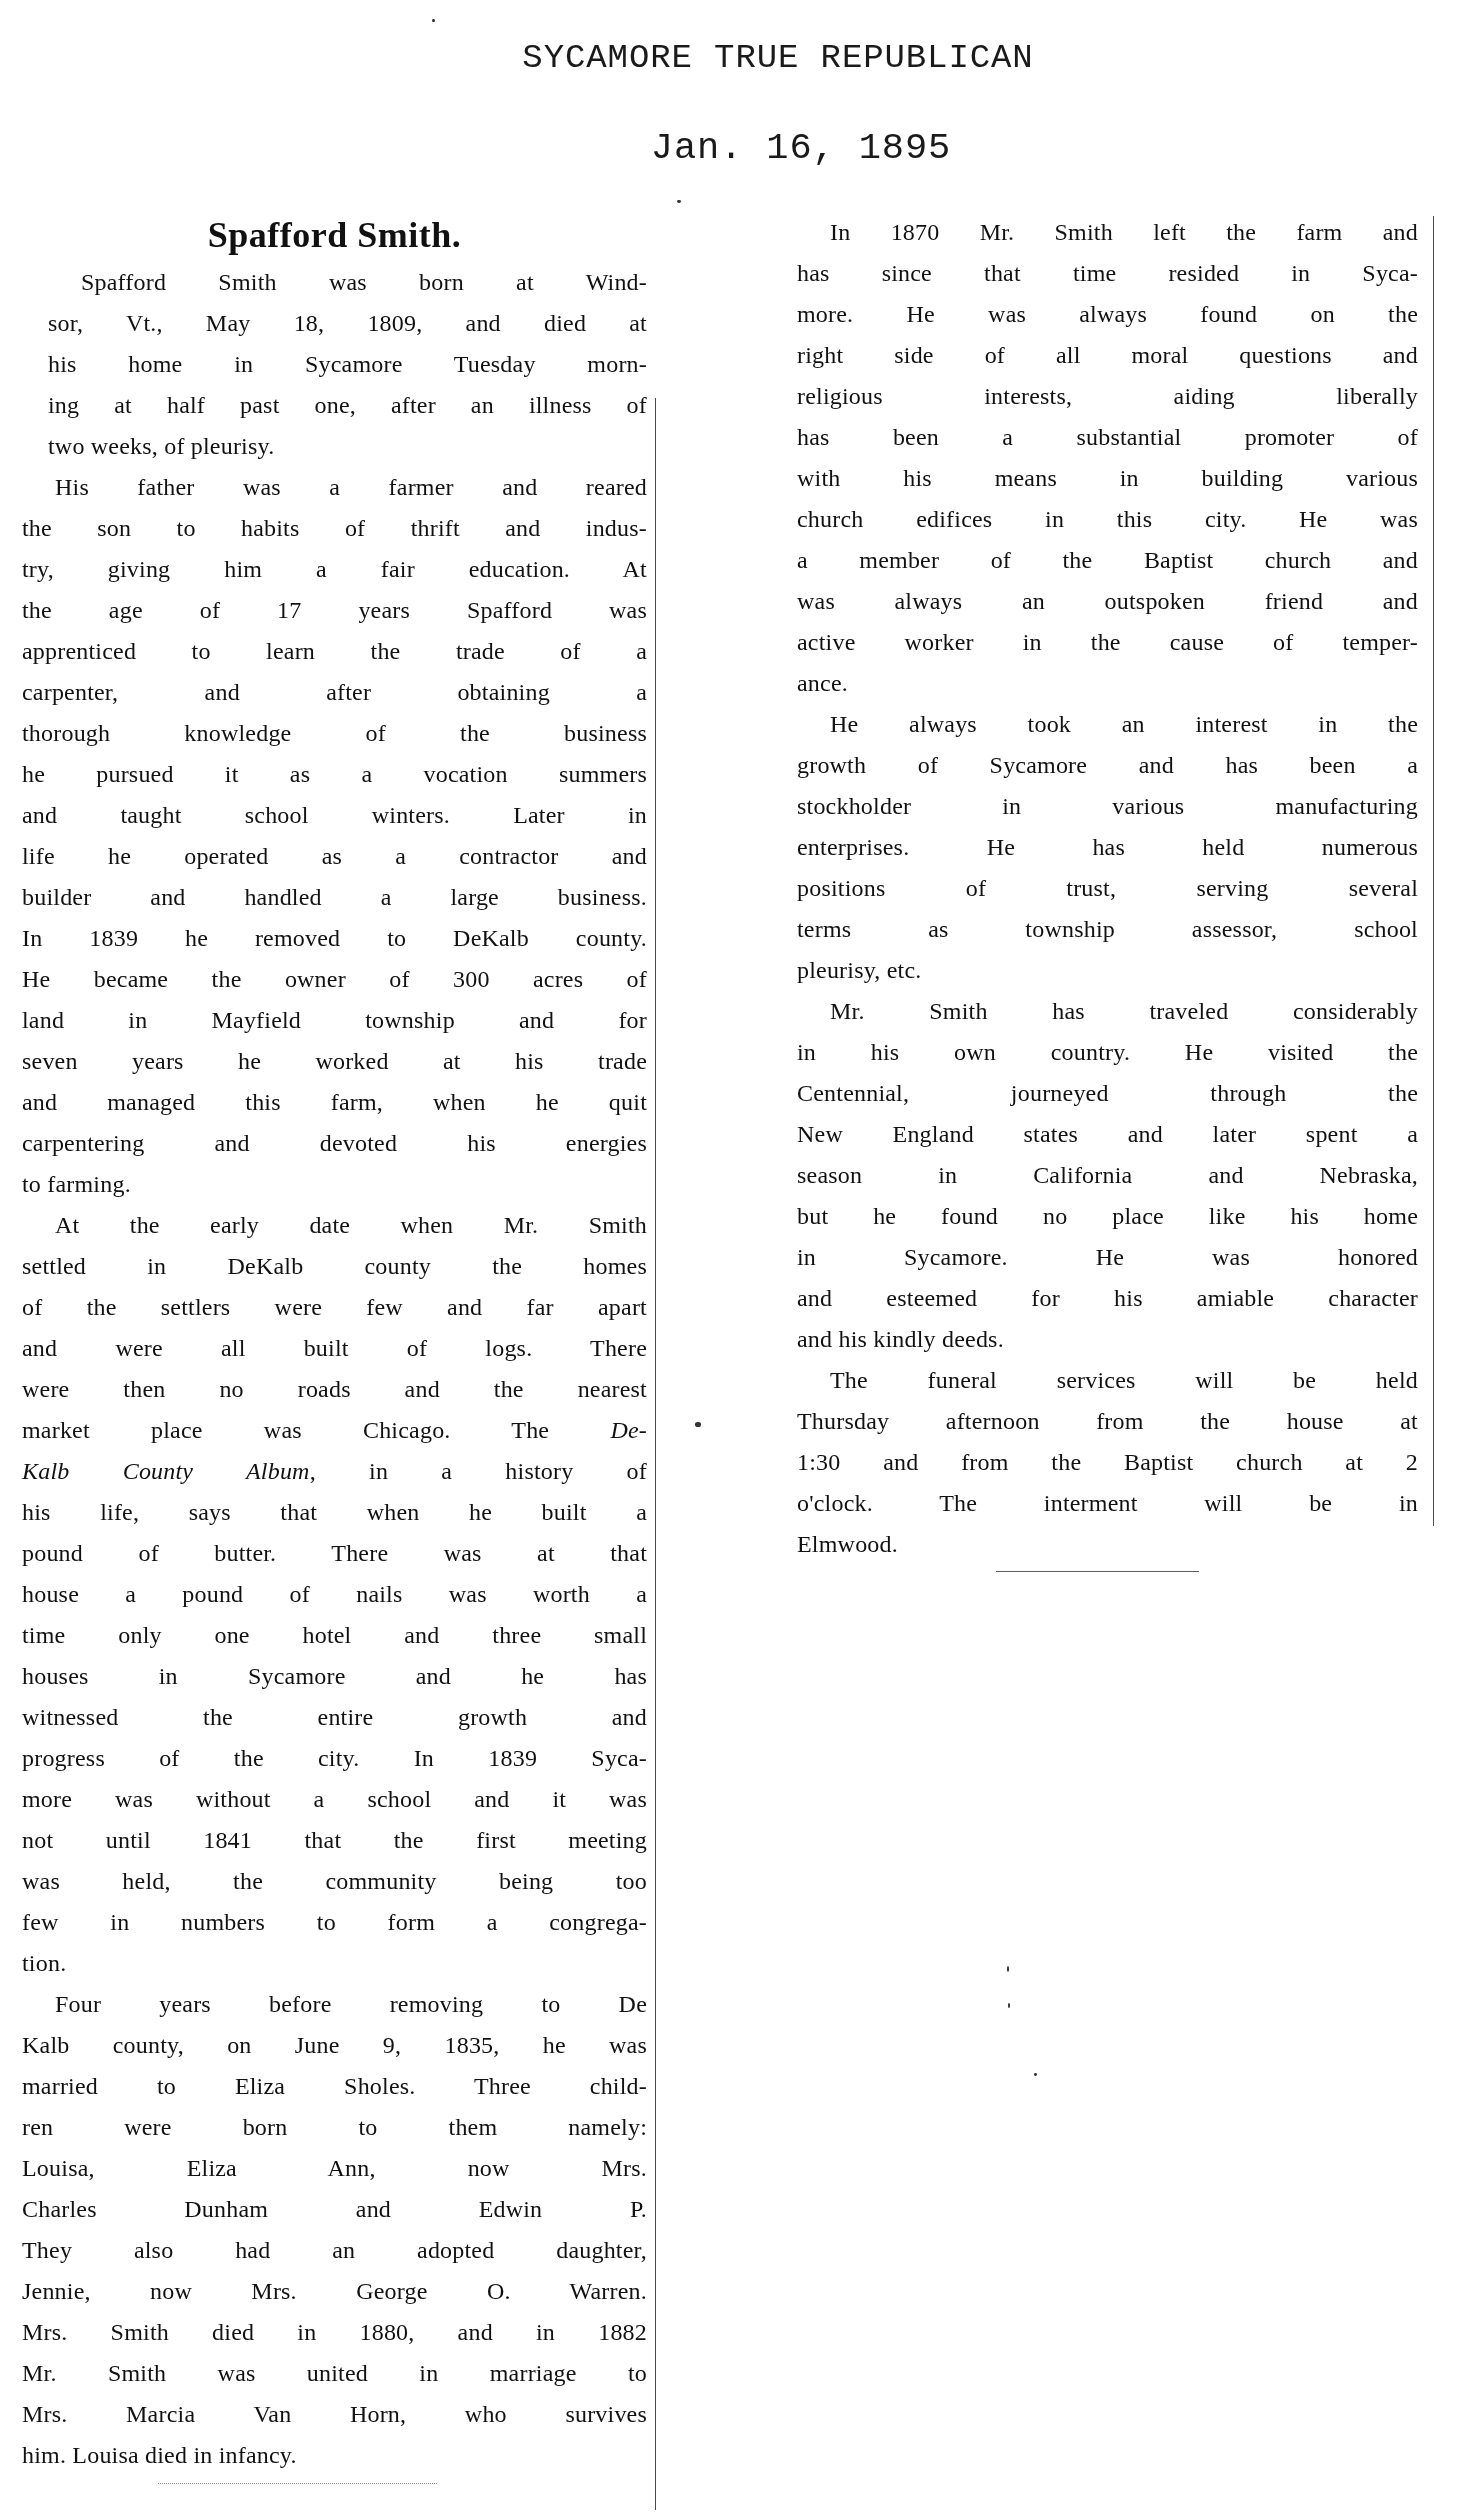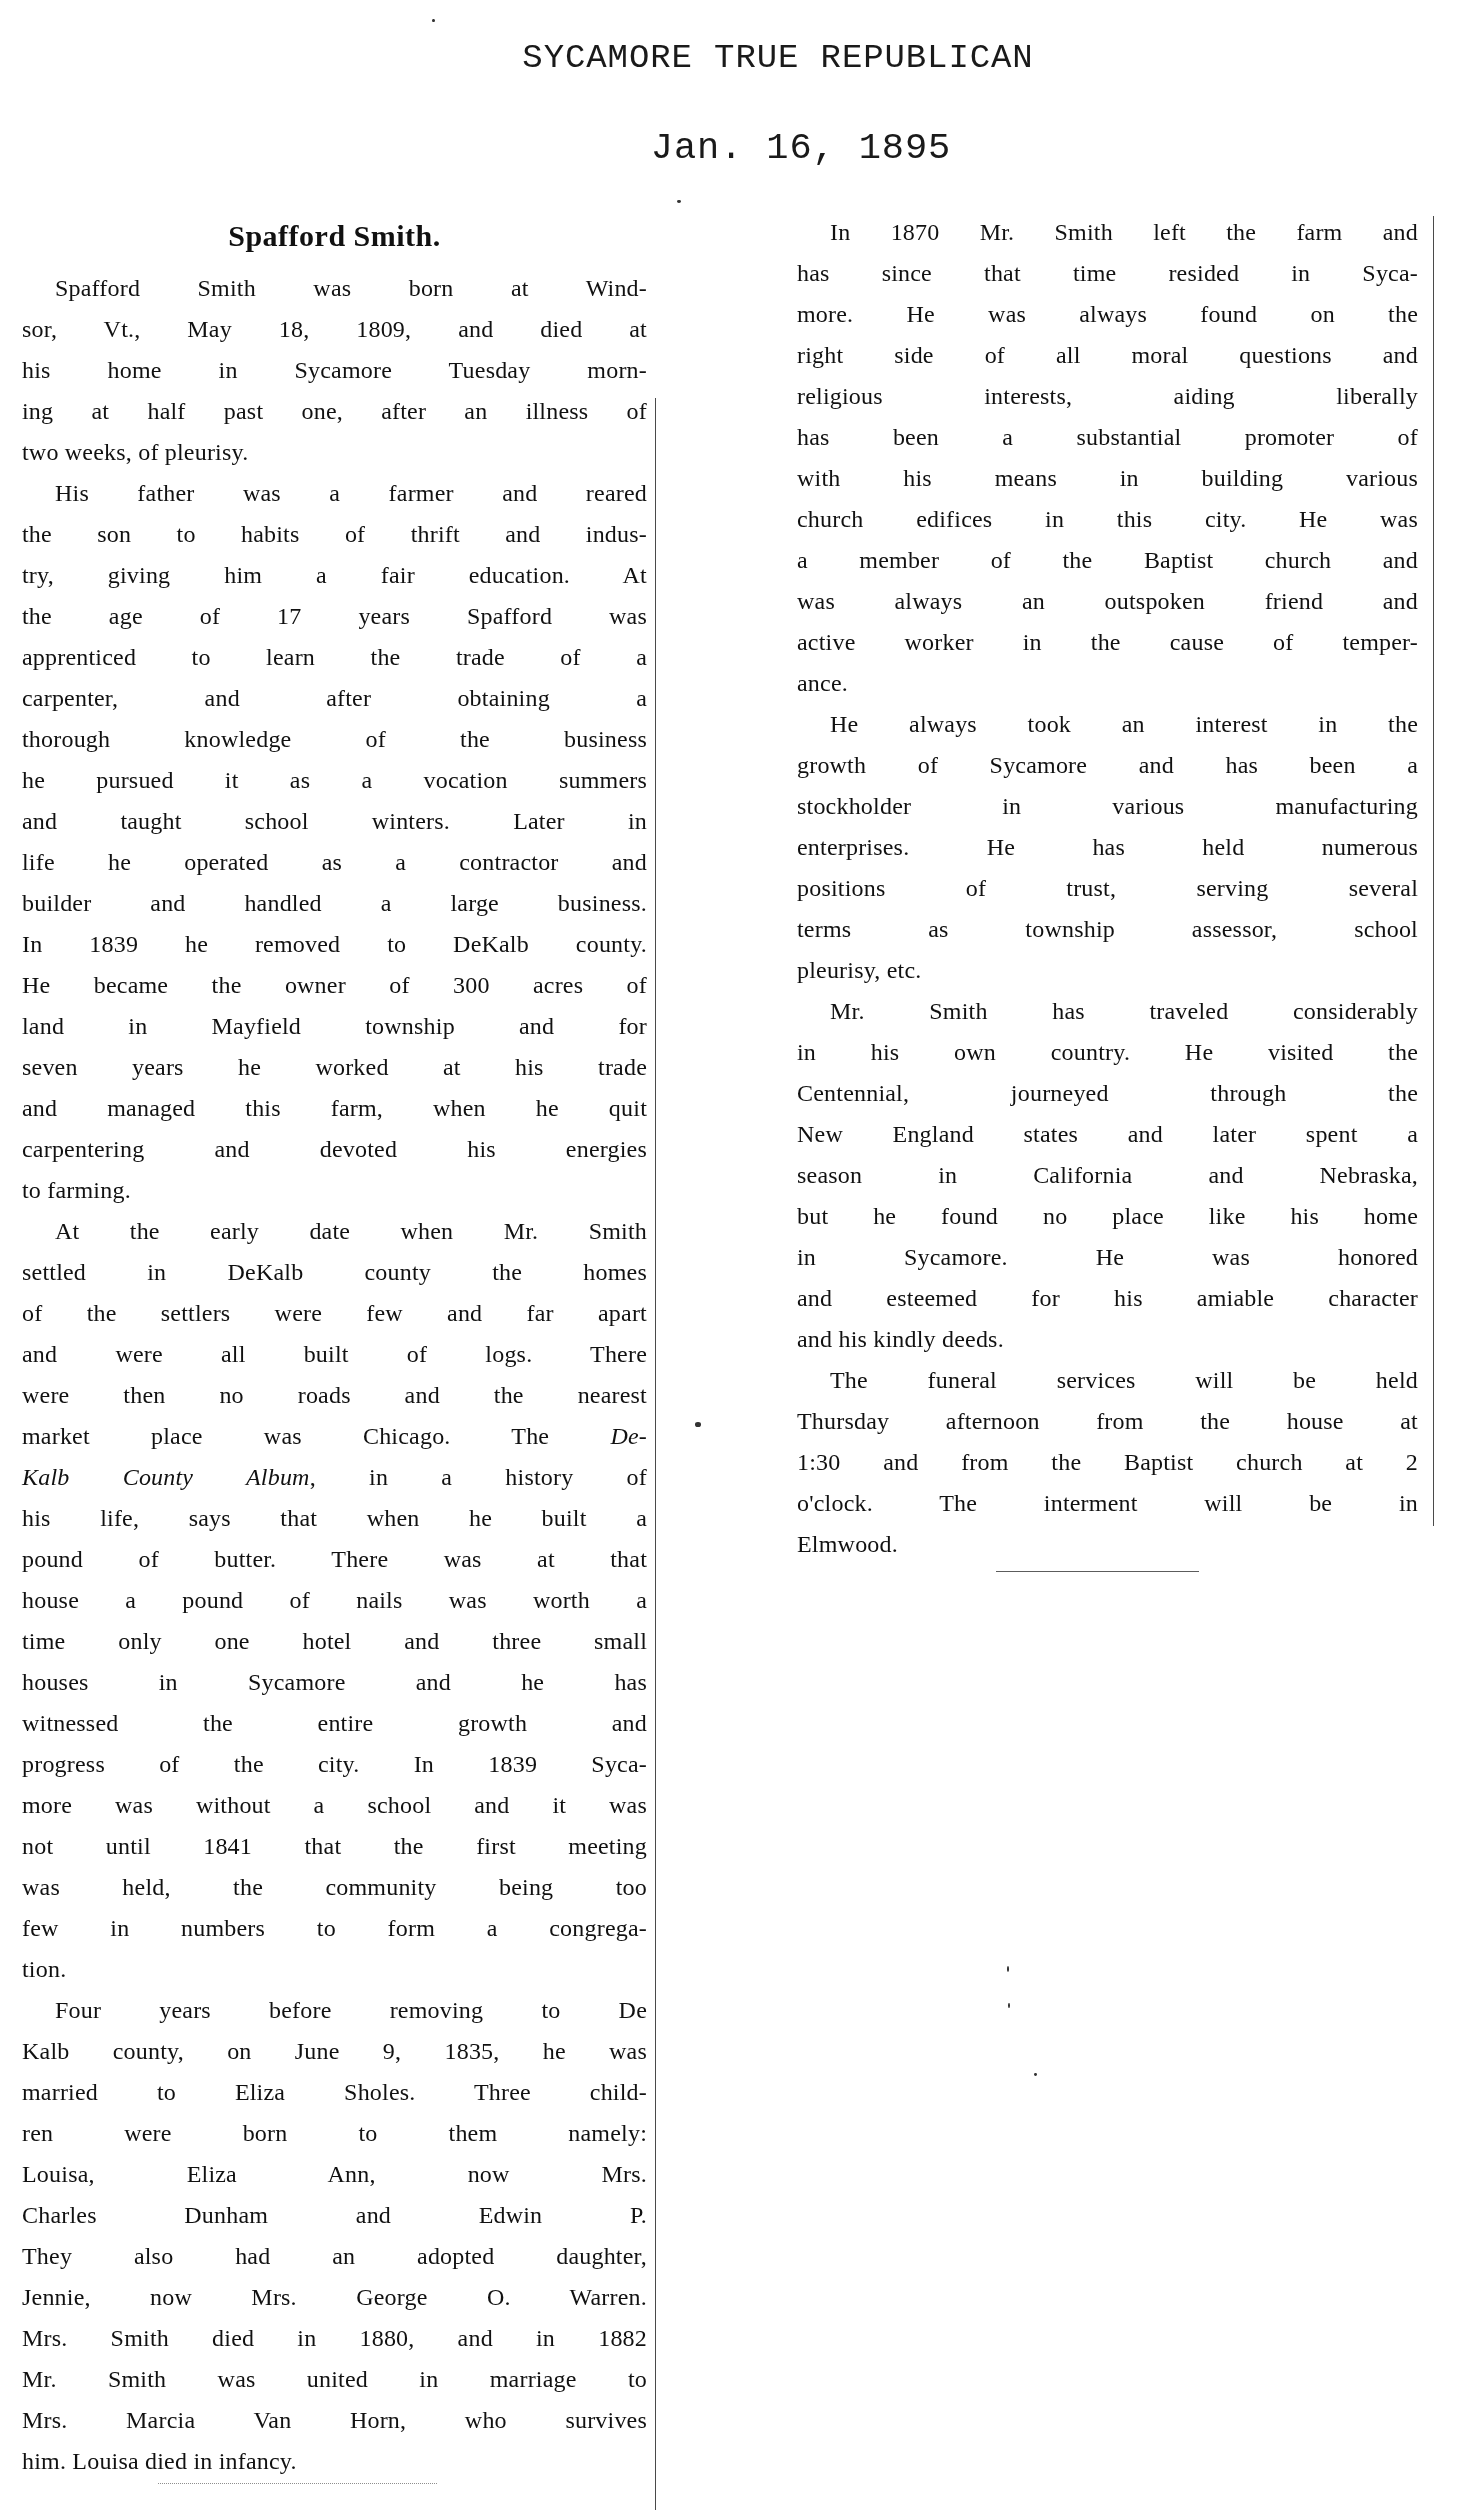--- a/index.html
+++ b/index.html
@@ -15,22 +15,22 @@
   }
   #paper-title { top: 39px; font-size: 34px; left: 37px; }
   #paper-date  { top: 127px; font-size: 37px; left: 60px; }
   .speck { position: absolute; background: #333; border-radius: 50%; }
 
   .column { position: absolute; }
   #col-left  { left: 22px;  top: 216px; width: 625px; }
   #col-right { left: 797px; top: 212px; width: 621px; }
 
   .col-heading {
-    text-align: center; font-weight: bold; font-size: 30px; line-height: 39px;
-    letter-spacing: 0.5px; margin: 0 0 13px 0;
+    text-align: center; font-weight: bold; font-size: 36px; line-height: 39px;
+    letter-spacing: 0.5px; margin: 0 0 7px 0;
   }
   .para {
     font-size: 24px; line-height: 41px; margin: 0;
     text-align: justify; text-align-last: left; hyphens: manual;
     text-indent: 33px; letter-spacing: 0.2px;
   }
   .para + .para { margin-top: 0px; }
   .para .ln { display: block; text-align: justify; text-align-last: justify; text-indent: 0; }
   .para .ln.first { padding-left: 33px; }
   .para .ln.last { text-align-last: left; }
@@ -54,21 +54,21 @@
 <span class="speck" style="left:1007px;top:1966px;width:1.9px;height:5.6px;"></span>
 <span class="speck" style="left:1008px;top:2003px;width:1.9px;height:4.6px;"></span>
 <span class="speck" style="left:1034px;top:2073px;width:2.8px;height:2.8px;"></span>
 
 <div id="rule-left" class="rule-v"></div>
 <div id="rule-right" class="rule-v"></div>
 
 <article id="col-left" class="column">
   <h1 class="col-heading">Spafford Smith.</h1>
   <div id="left-paras">
-      <p class="para" style="text-indent: 0px;">
+      <p class="para" style="text-indent: 0px; margin-left: 26px;">
         <span class="ln first">Spafford Smith was born at Wind-</span>
         <span class="ln">sor, Vt., May 18, 1809, and died at</span>
         <span class="ln">his home in Sycamore Tuesday morn-</span>
         <span class="ln">ing at half past one, after an illness of</span>
         <span class="ln last">two weeks, of pleurisy.</span>
       </p>
       <p class="para" style="text-indent: 0px;">
         <span class="ln first">His father was a farmer and reared</span>
         <span class="ln">the son to habits of thrift and indus-</span>
         <span class="ln">try, giving him a fair education. At</span>

